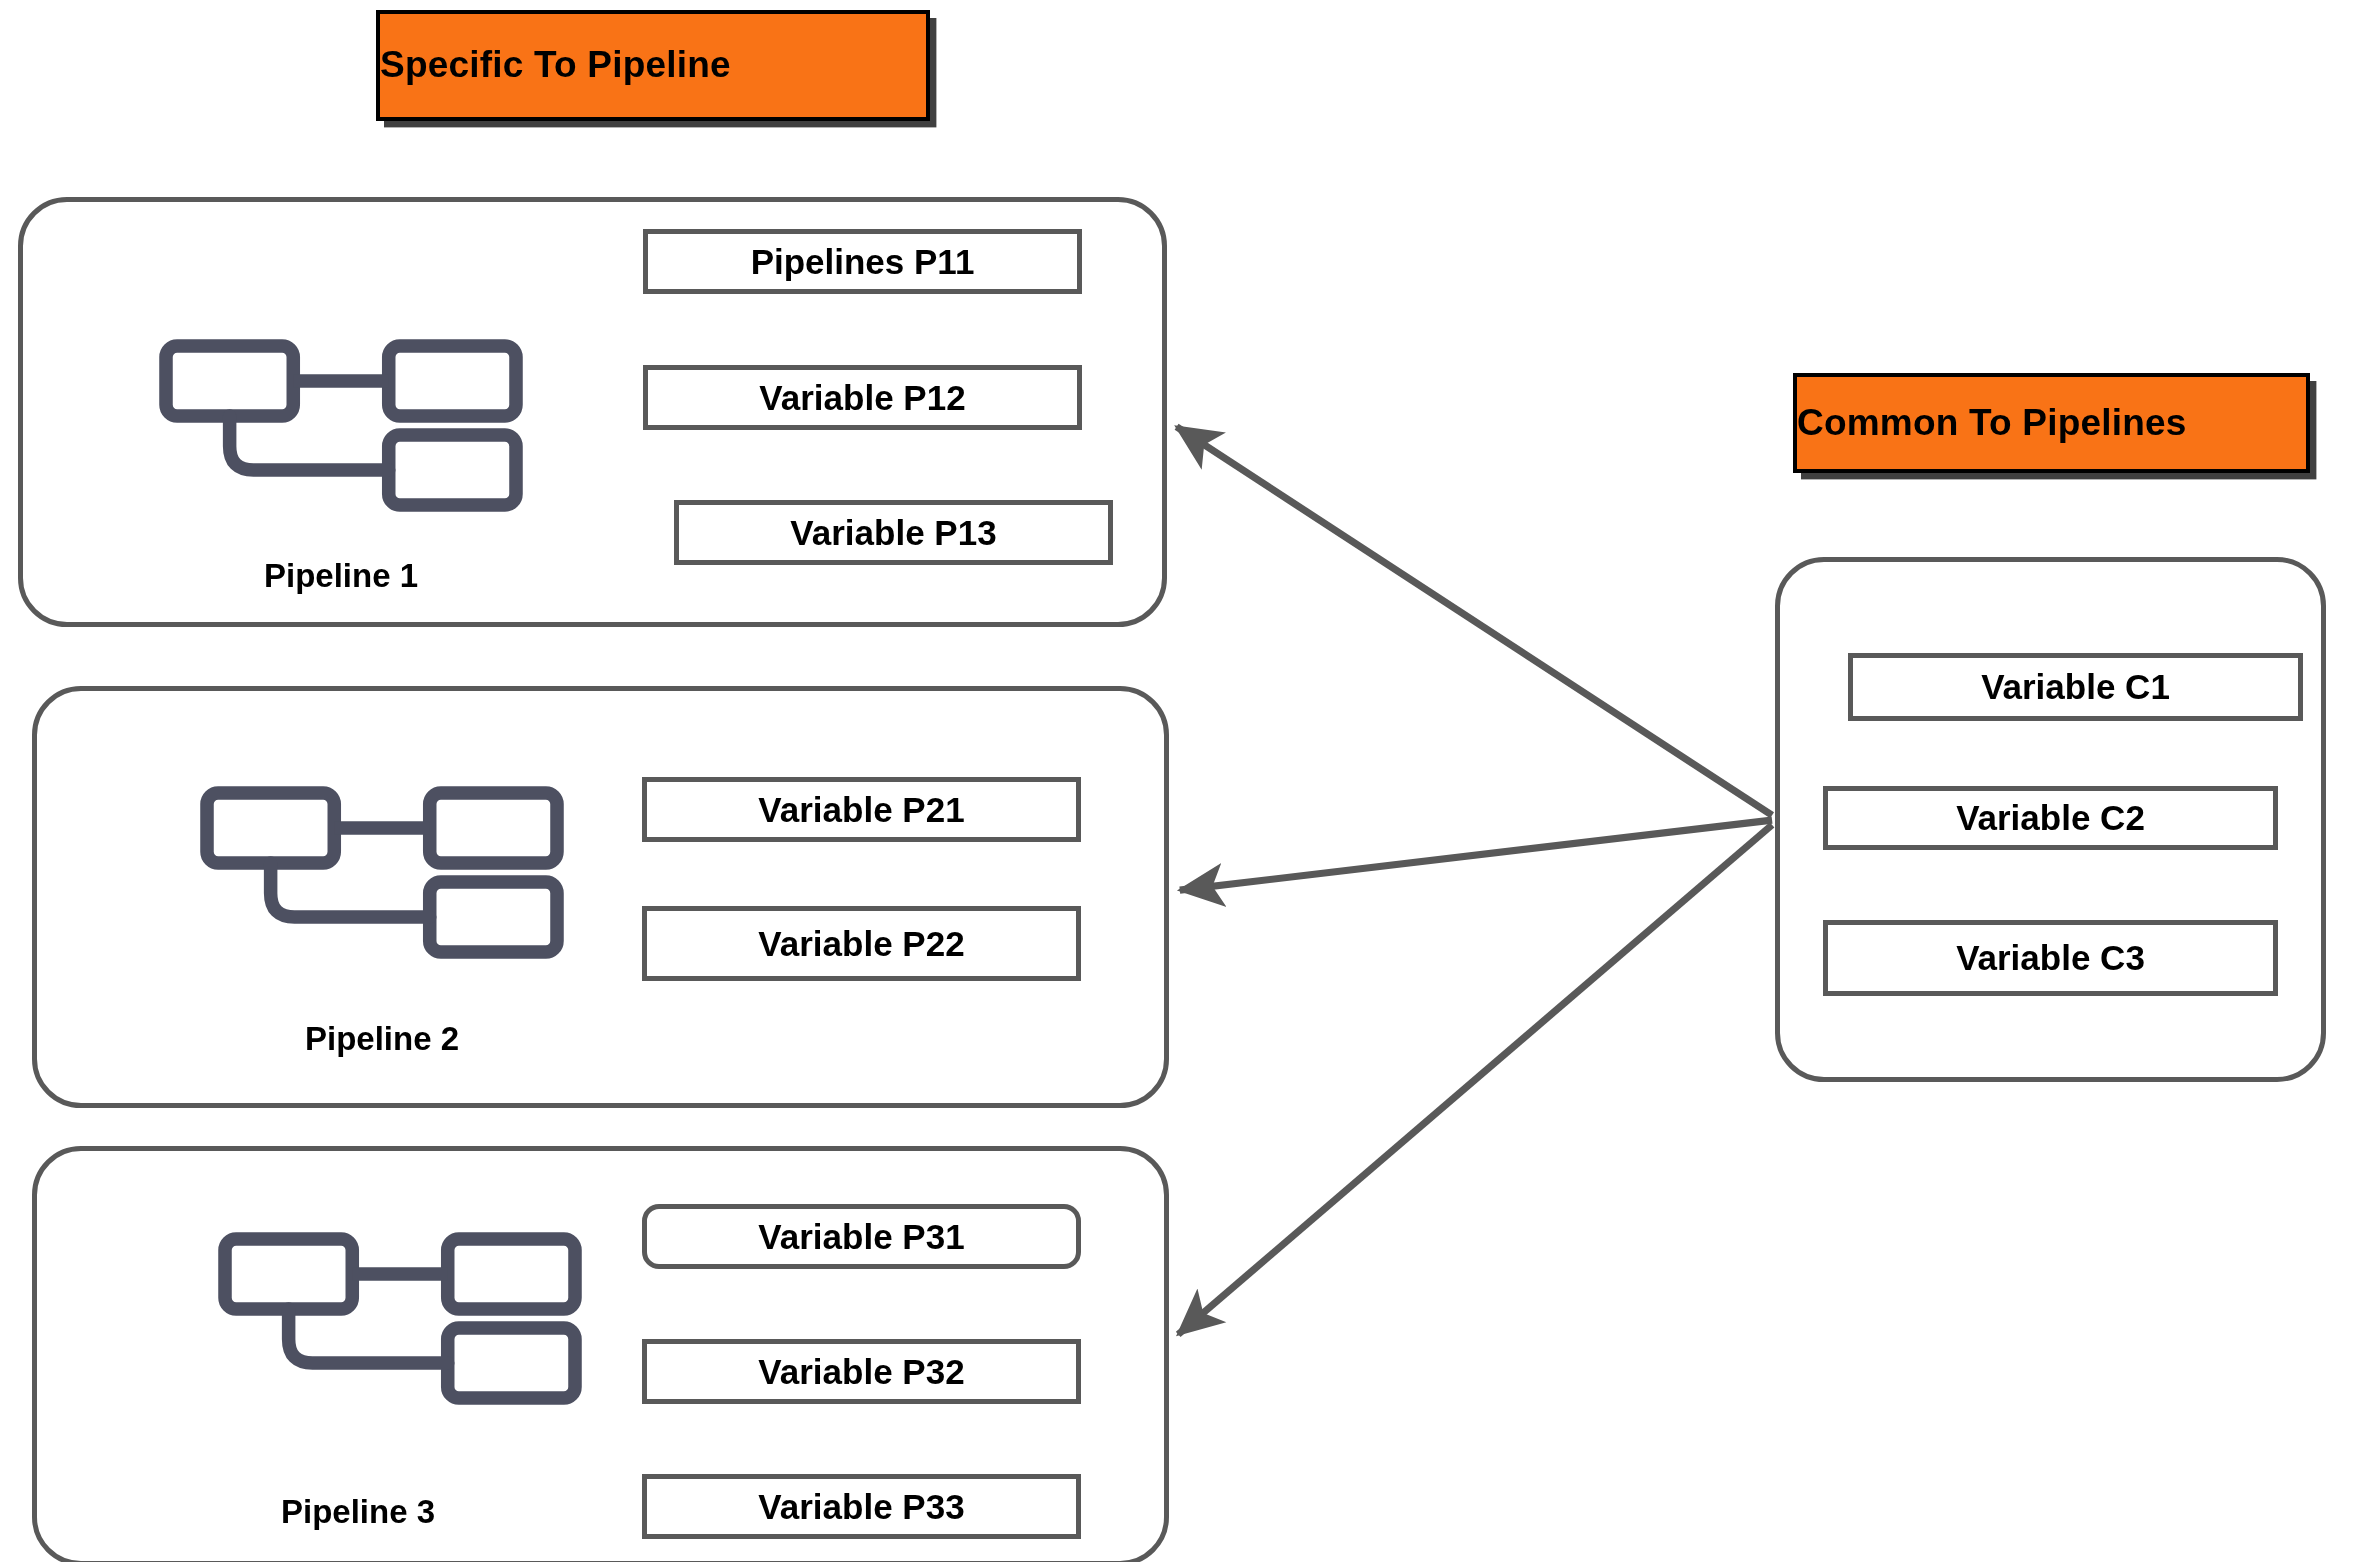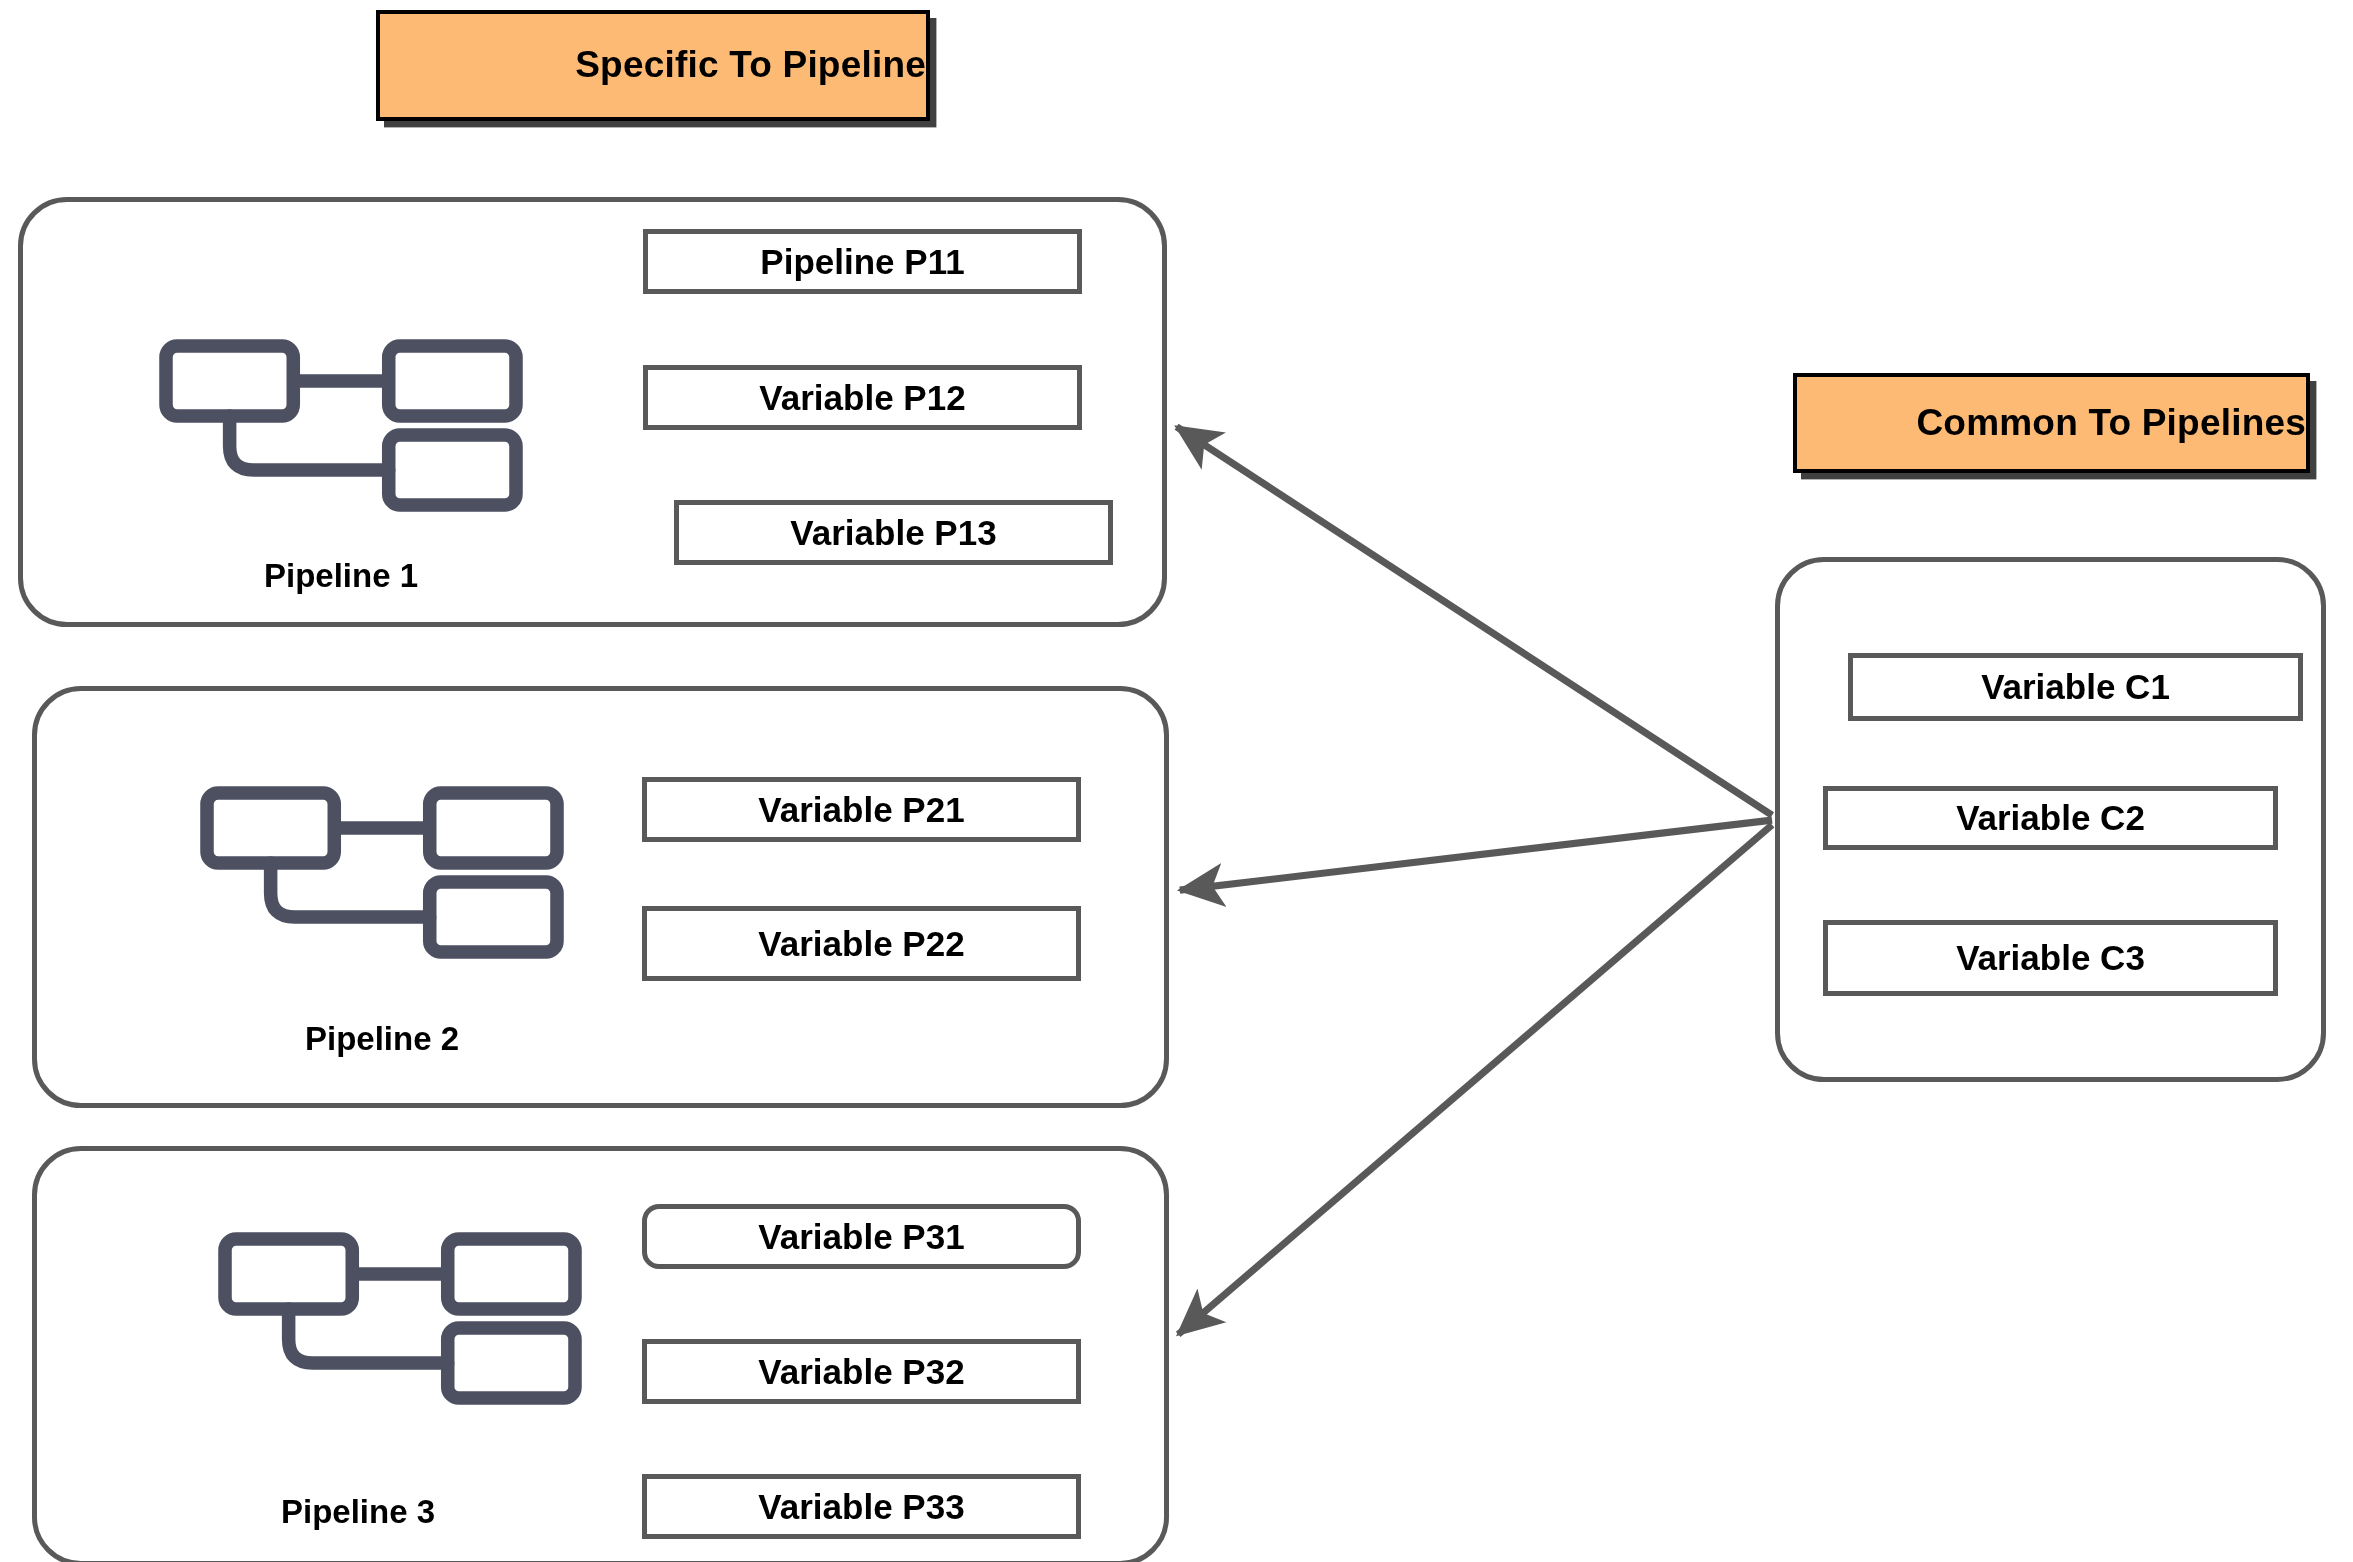--- a/index.html
+++ b/index.html
@@ -15,26 +15,26 @@
     width: 2354px;
     height: 1563px;
     background: #ffffff;
     overflow: hidden;
   }
 
   
   .section-header {
     position: absolute;
     box-sizing: border-box;
-    background: #fdba74;
+    background: #f97316;
     border: 4.8px solid #000000;
     box-shadow: 7.2px 7.2px 0 -0.8px rgba(0,0,0,0.75);
     display: flex;
     align-items: center;
-    justify-content: flex-end;
+    justify-content: flex-start;
   }
   .section-header .label {
     font-size: 37px;
     font-weight: bold;
     color: #000000;
     letter-spacing: 0.2px;
     white-space: nowrap;
   }
 
   
@@ -107,21 +107,21 @@
       <rect x="290" y="10" width="160" height="88" rx="14" ry="14" fill="#ffffff" stroke="#4d5061" stroke-width="17"></rect>
       <rect x="290" y="122" width="160" height="88" rx="14" ry="14" fill="#ffffff" stroke="#4d5061" stroke-width="17"></rect>
       <line x1="170" y1="54" x2="290" y2="54" stroke="#4d5061" stroke-width="17"></line>
       <path d="M 90 98 L 90 136 Q 90 166 120 166 L 290 166" fill="none" stroke="#4d5061" stroke-width="17" stroke-linecap="round"></path>
     </svg>
   </div>
 
   <div class="pipeline-caption" style="left:158px; top:557px; width:366px;">Pipeline 1</div>
 
   <div class="var-chip" style="left:643px; top:229px; width:439px; height:65px;">
-    <span class="label">Pipeline P11</span>
+    <span class="label">Pipelines P11</span>
   </div>
   <div class="var-chip" style="left:643px; top:365px; width:439px; height:65px;">
     <span class="label">Variable P12</span>
   </div>
   <div class="var-chip" style="left:674px; top:500px; width:439px; height:65px;">
     <span class="label">Variable P13</span>
   </div>
 
   <div class="group-box" style="left:32px; top:686px; width:1137px; height:422px;"></div>
 

